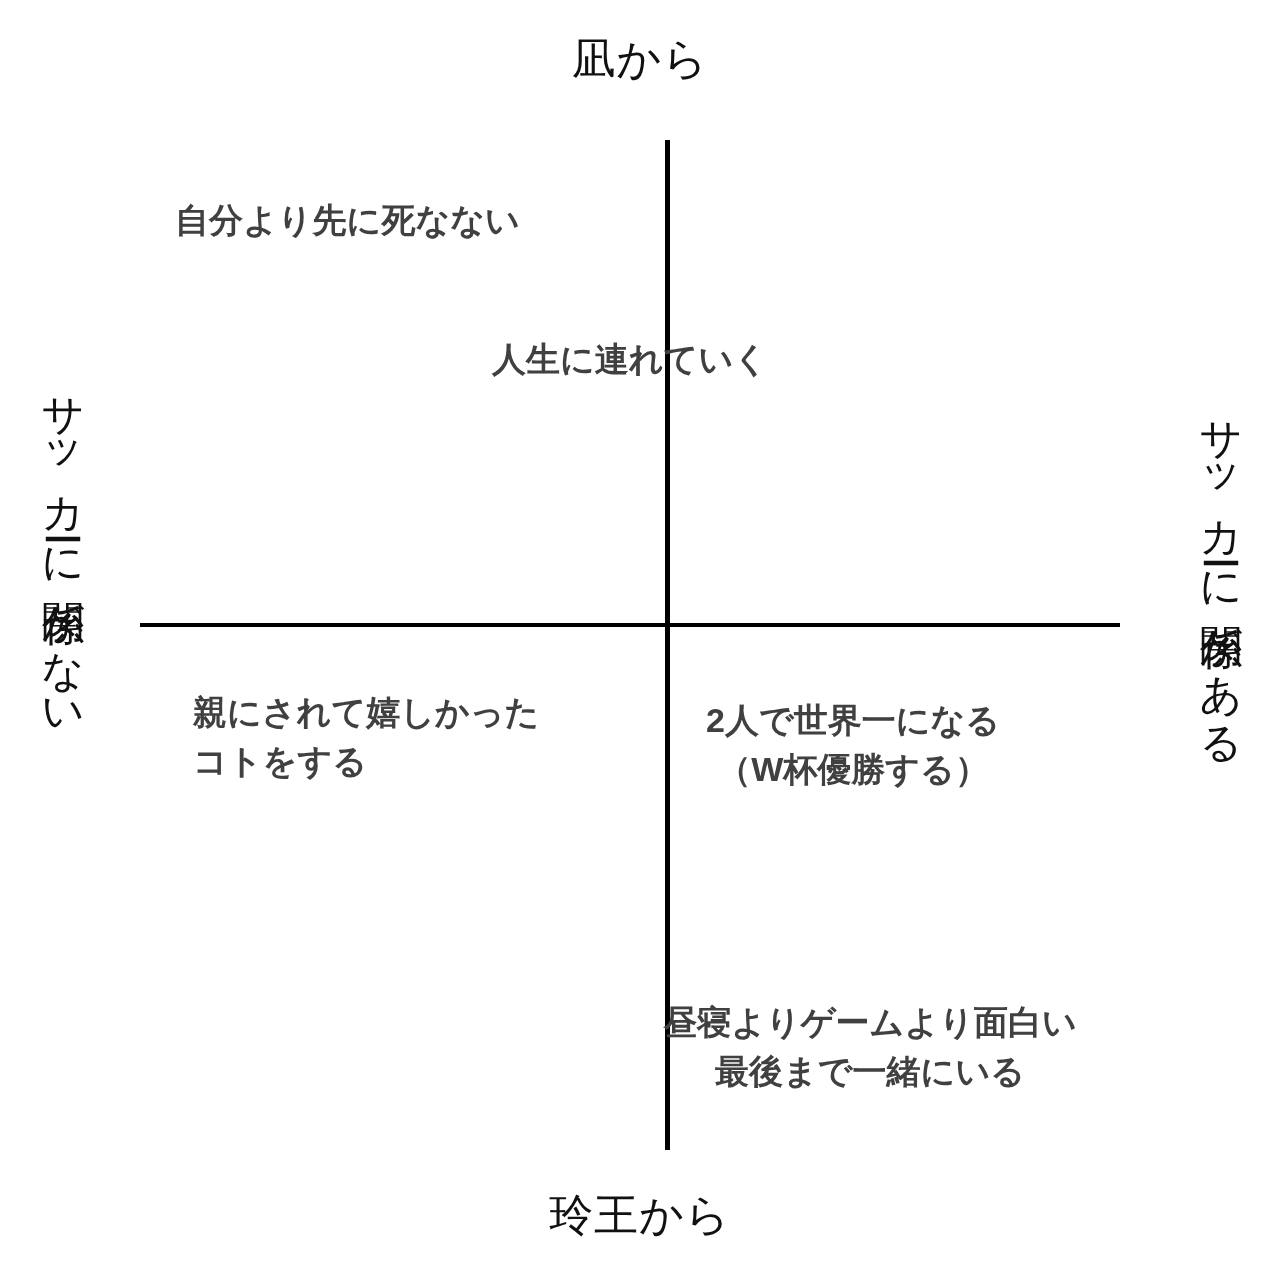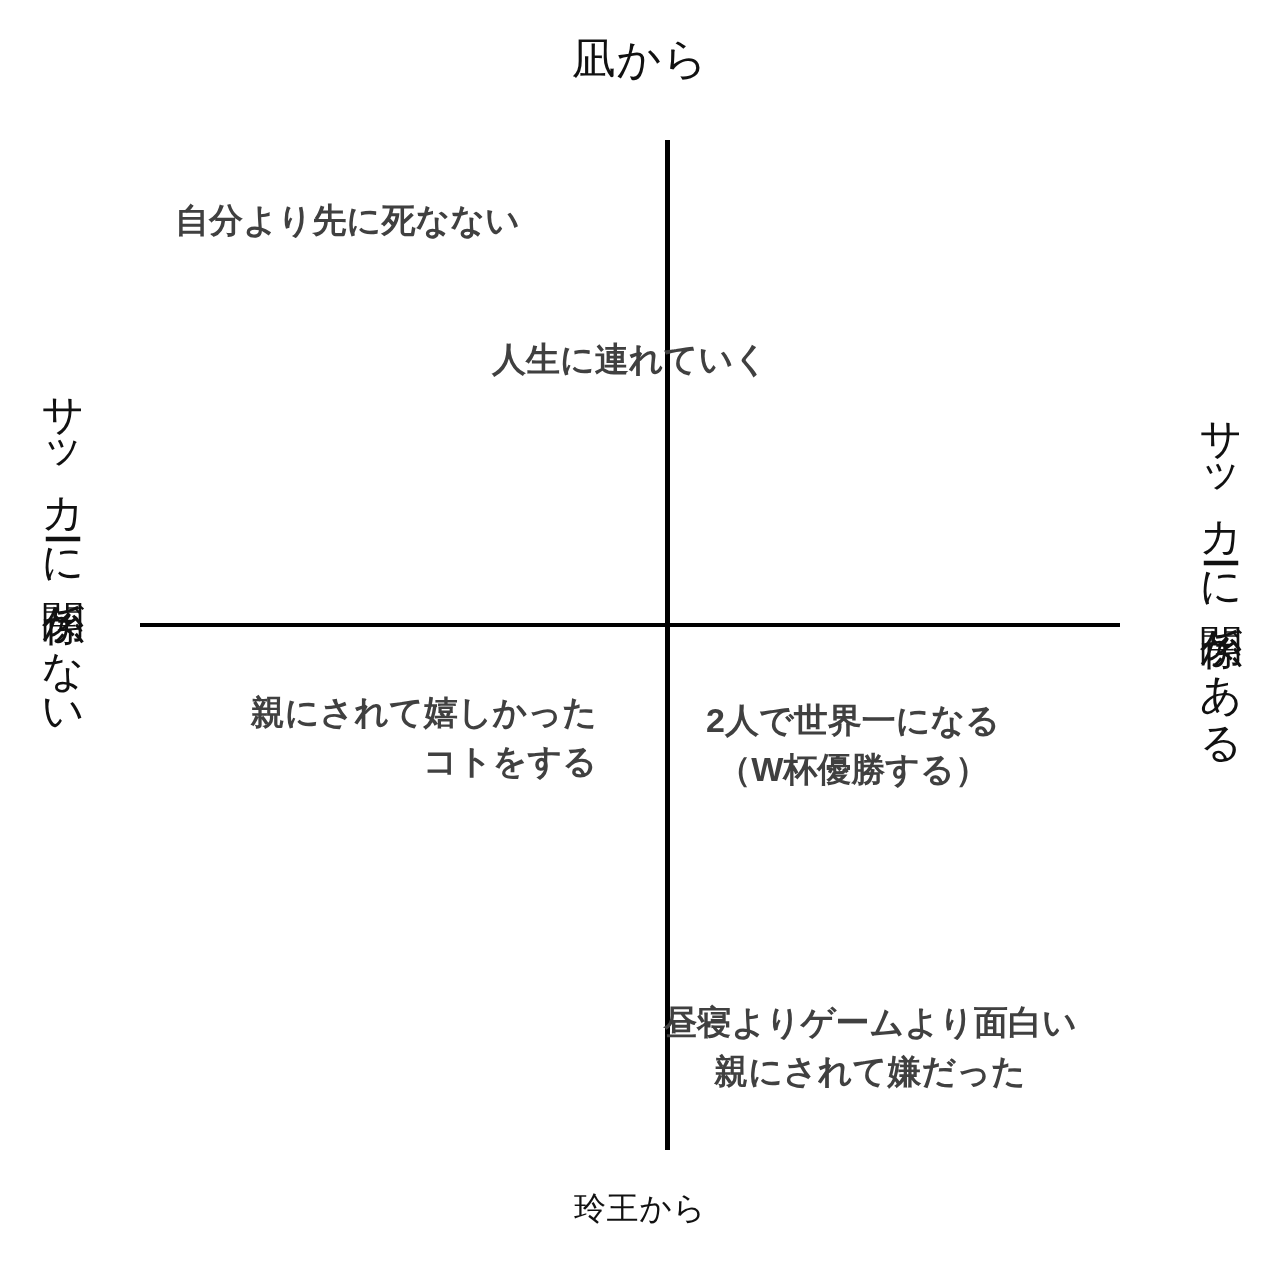--- a/index.html
+++ b/index.html
@@ -53,21 +53,21 @@
     left: 0;
     width: 1280px;
     text-align: center;
     font-size: 44px;
   }
   .cap-bottom {
     top: 1190px;
     left: 0;
     width: 1280px;
     text-align: center;
-    font-size: 32px;
+    font-size: 44px;
   }
   .cap-left {
     writing-mode: vertical-rl;
     top: 368px;
     left: 42px;
     font-size: 42px;
     line-height: 1.0;
     letter-spacing: 0.04em;
   }
   .cap-right {
@@ -90,21 +90,21 @@
   }
   .item.align-left { text-align: left; }
   .item.align-center { text-align: center; }
 
   
   .i-tl-1 { left: 175px; top: 196px; }
   .i-tl-2 { left: 492px; top: 335px; }
   .i-tl-3 { left: 210px; top: 455px; text-align: center; width: 362px; }
 
   
-  .i-bl-1 { left: 187px; top: 688px; text-align: right; width: 410px; }
+  .i-bl-1 { left: 193px; top: 688px; text-align: left; width: 410px; }
 
   
   .i-br-1 { left: 706px; top: 696px; text-align: left; }
   .i-br-2 { left: 700px; top: 878px; }
   .i-br-3 { left: 624px; top: 998px; text-align: center; width: 492px; }
 </style>
 </head>
 <body>
 
 <div class="canvas">
@@ -119,15 +119,15 @@
 
   <div class="item i-tl-1 align-left">自分より先に死なない</div>
   <div class="item i-tl-2 align-left">人生に連れていく</div>
 
   <div class="item i-bl-1">親にされて嬉しかった
 コトをする</div>
 
   <div class="item i-br-1 align-center">2人で世界一になる
 （W杯優勝する）</div>
   <div class="item i-br-3">昼寝よりゲームより面白い
-親にされて嫌だった</div>
+最後まで一緒にいる</div>
 
 </div>
 
 </body></html>

